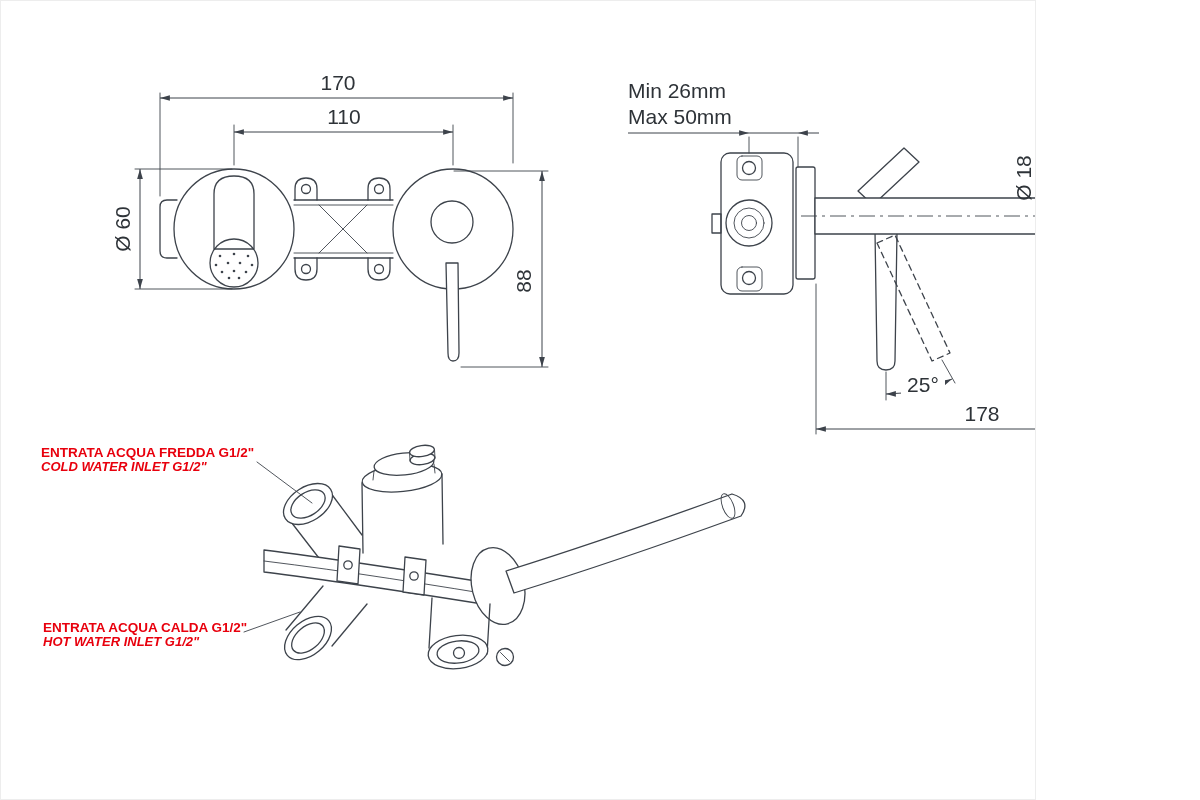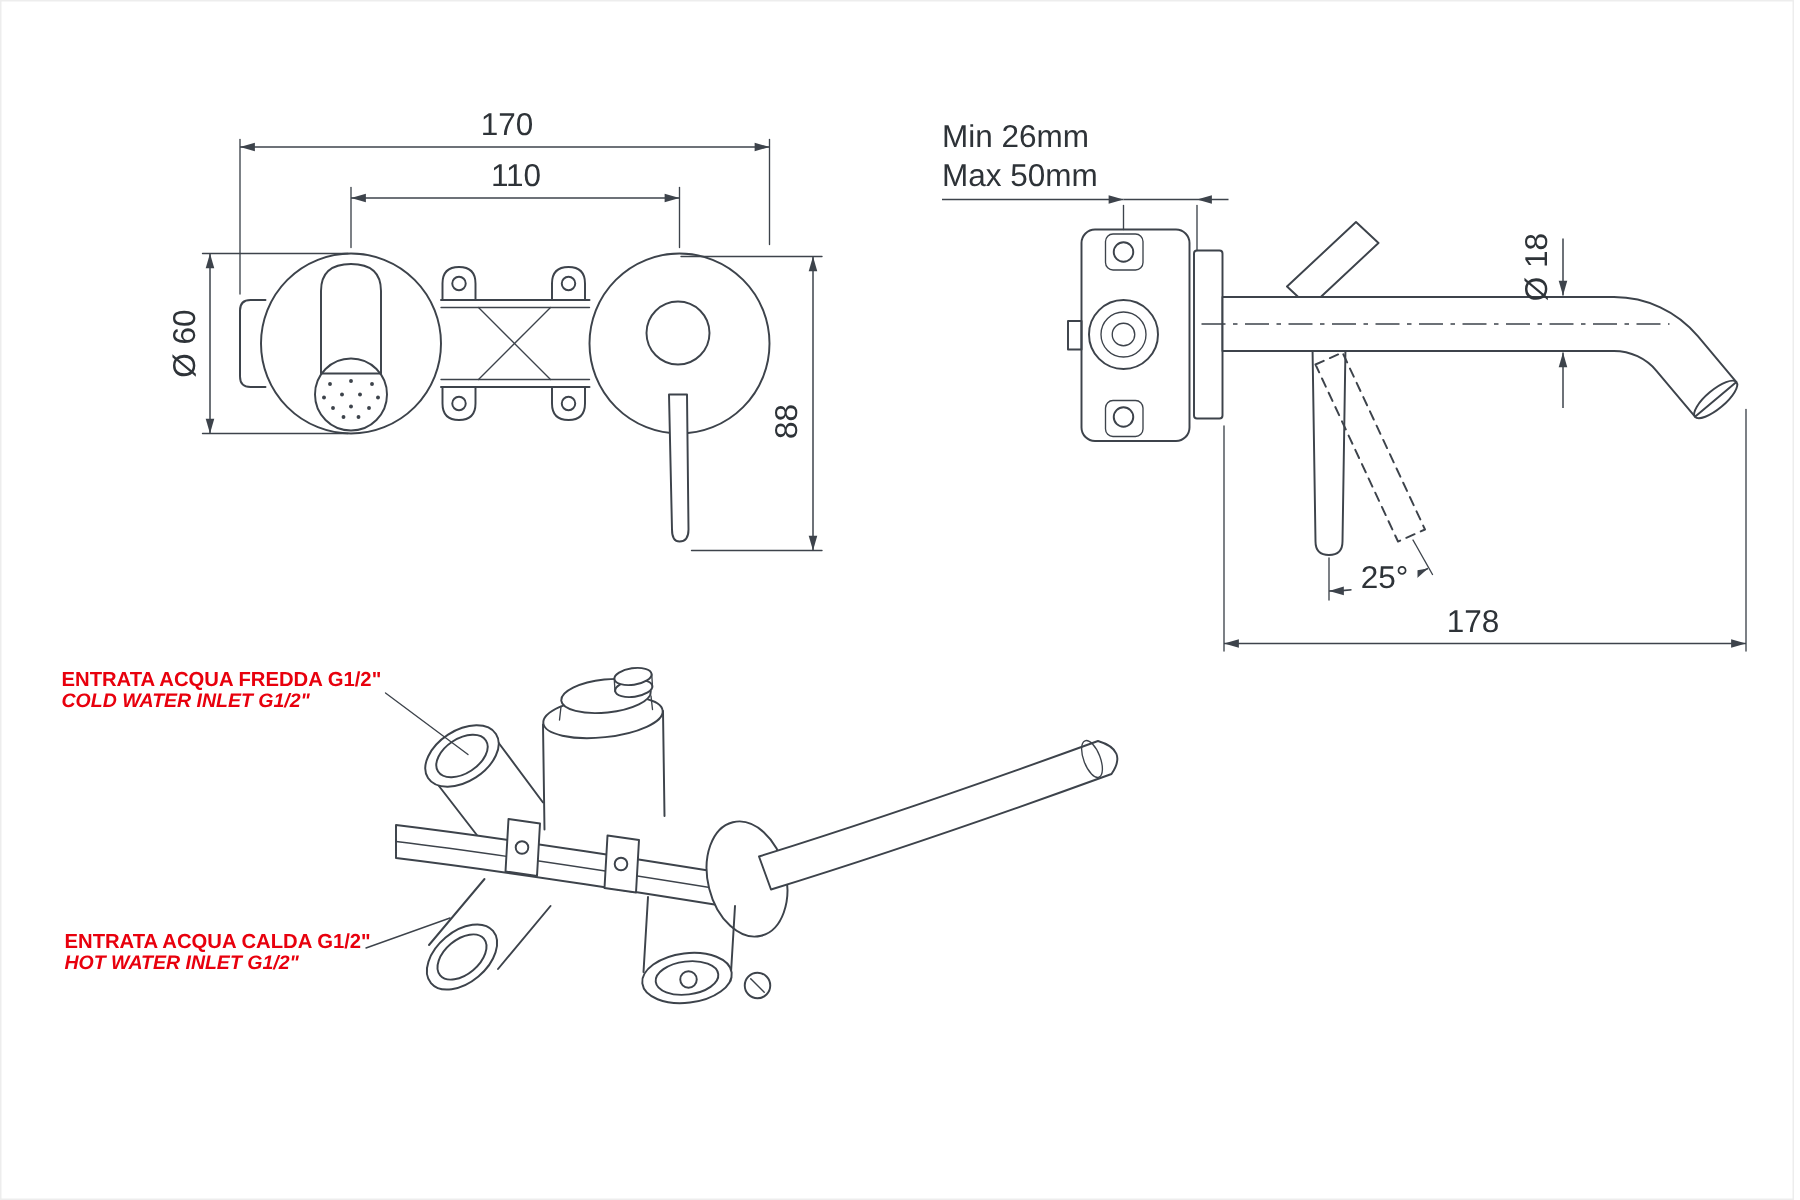--- a/index.html
+++ b/index.html
@@ -1,16 +1,16 @@
 <!DOCTYPE html>
 <html><head>
 <meta charset="utf-8">
 <style>
   html,body{margin:0;padding:0;background:#fff;}
-  .stage{position:relative;width:1196px;height:800px;background:#ffffff;border:1px solid #ededed;box-sizing:border-box;overflow:hidden;text-align:right;}
+  .stage{position:relative;width:1036px;height:800px;background:#ffffff;border:1px solid #ededed;box-sizing:border-box;overflow:hidden;text-align:right;}
   svg{display:block;}
   svg text{font-family:"Liberation Sans",sans-serif;}
   .dim{font-size:21px;fill:#2e3338;}
   .red-b{font-size:13.5px;font-weight:bold;}
   .red-i{font-size:13px;font-weight:bold;font-style:italic;}
   .s{stroke:#3d434b;stroke-width:1.3;fill:none;stroke-linecap:round;stroke-linejoin:round;}
   .sf{stroke:#3d434b;stroke-width:1.3;fill:#ffffff;stroke-linecap:round;stroke-linejoin:round;}
   .thin{stroke:#3d434b;stroke-width:0.9;fill:none;stroke-linecap:round;}
   .dl{stroke:#3d434b;stroke-width:1;fill:none;}
   .dash{stroke-dasharray:6 4.5;}

